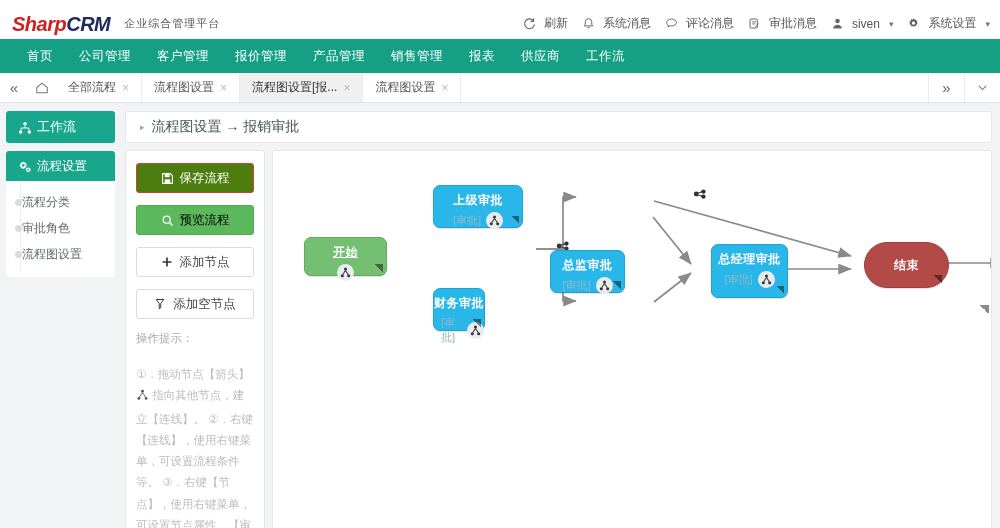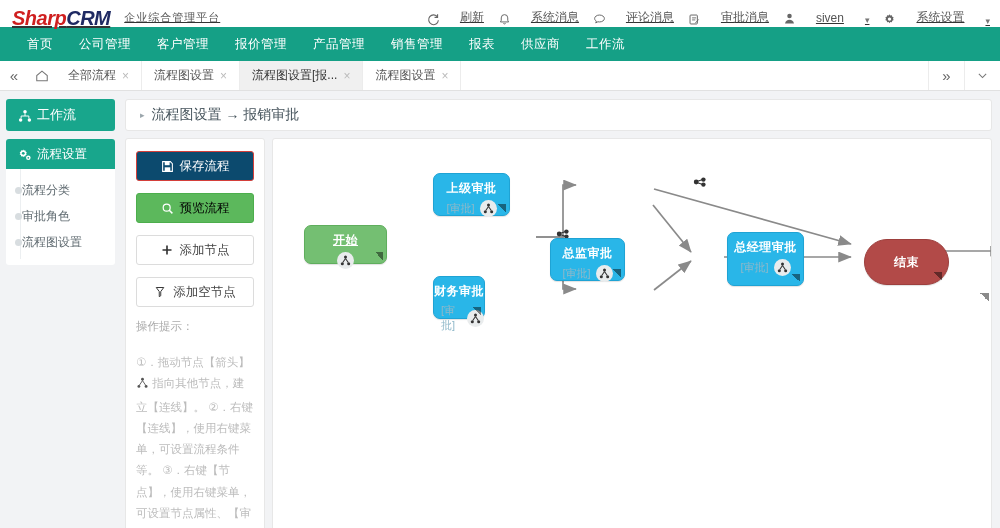--- a/index.html
+++ b/index.html
@@ -4,27 +4,27 @@
 <style>
   * { box-sizing: border-box; }
   html, body { margin:0; padding:0; }
   body {
     width:1000px; height:528px;
     font-family:"Liberation Sans","DejaVu Sans",sans-serif;
     font-size:13px; color:#333; background:#fff; overflow:hidden;
   }
 
   
-  .topbar { height:27px; display:flex; align-items:center; padding:8px 10px 0 12px; background:#fff;text-decoration:underline; }
+  .topbar { height:39px; display:flex; align-items:center; padding:8px 10px 0 12px; background:#fff; }
   .logo { font-size:20px; font-weight:bold; font-style:italic; letter-spacing:-0.5px; line-height:1; }
   .logo .s1 { color:#cf1f1f; }
   .logo .s2 { color:#1f2a63; }
   .logo-sub { margin-left:14px; font-size:11px; color:#555; letter-spacing:1px; }
   .top-right { margin-left:auto; display:flex; align-items:center; gap:14px; font-size:12px; color:#555; }
-  .top-right .titem { display:flex; align-items:flex-end; gap:20px; cursor:pointer; white-space:nowrap; }
+  .top-right .titem { display:flex; align-items:center; gap:8px; cursor:pointer; white-space:nowrap; }
   .ic { display:inline-block; width:13px; height:13px; position:relative; flex:none; }
   .caret { font-size:9px; color:#777; margin-left:1px; }
 
   
   .mainnav { height:34px; background:#15a086; display:flex; align-items:stretch; padding-left:14px; }
   .mainnav a {
     color:#fff; font-size:12.5px; text-decoration:none;
     padding:0 13px; display:flex; align-items:center; letter-spacing:.5px;
   }
 
@@ -81,21 +81,21 @@
   .work { display:flex; gap:7px; flex:1; min-height:0; }
   .toolpanel {
     width:140px; flex:none; background:#fff; border:1px solid #e7e7e7; border-radius:3px;
     padding:12px 10px; overflow:hidden;
   }
   .btn {
     display:flex; align-items:center; justify-content:center; gap:6px;
     height:30px; border-radius:3px; font-size:12.5px; cursor:pointer; margin-bottom:12px;
     border:1px solid transparent; user-select:none;
   }
-  .btn-red { background:#0c4a6e; border-color:#d43f3a; color:#fff; }
+  .btn-red { background:#4d7c0f; border-color:#d43f3a; color:#fff; }
   .btn-green { background:#5cb85c; border-color:#4cae4c; color:#000000; }
   .btn-plain { background:#fff; border-color:#dcdcdc; color:#444; }
   .hint-title { font-size:11.5px; color:#aaa; margin:6px 0 18px 0; }
   .hint { font-size:11.5px; color:#bcbcbc; line-height:1.85; }
   .hint .kicon { display:inline-block; vertical-align:-2px; }
 
   .canvas {
     flex:1; background:#fff; border:1px solid #e7e7e7; border-radius:3px;
     position:relative; overflow:hidden; min-width:0;
   }
@@ -412,21 +412,21 @@
                   <circle cx="8" cy="3" r="2.2" fill="#333"></circle>
                   <circle cx="3.4" cy="12.6" r="2.2" fill="#333"></circle>
                   <circle cx="12.6" cy="12.6" r="2.2" fill="#333"></circle>
                   <path d="M8 5.1L4 11M8 5.1L12 11" stroke="#333" stroke-width="1.5"></path>
                 </svg>
             </span>
           </div>
           <span class="corner"></span>
         </div>
 
-        <div class="node blue" style="left:160px; top:34px; width:77px; height:43px;">
+        <div class="node blue" style="left:160px; top:34px; width:90px; height:43px;">
           <div class="title">上级审批</div>
           <div class="meta">
             <span class="tag">[审批]</span>
             <span class="pic">
               <svg width="11" height="11" viewBox="0 0 16 16">
                   <circle cx="8" cy="3" r="2.2" fill="#333"></circle>
                   <circle cx="3.4" cy="12.6" r="2.2" fill="#333"></circle>
                   <circle cx="12.6" cy="12.6" r="2.2" fill="#333"></circle>
                   <path d="M8 5.1L4 11M8 5.1L12 11" stroke="#333" stroke-width="1.5"></path>
                 </svg>
@@ -460,37 +460,37 @@
                   <circle cx="8" cy="3" r="2.2" fill="#333"></circle>
                   <circle cx="3.4" cy="12.6" r="2.2" fill="#333"></circle>
                   <circle cx="12.6" cy="12.6" r="2.2" fill="#333"></circle>
                   <path d="M8 5.1L4 11M8 5.1L12 11" stroke="#333" stroke-width="1.5"></path>
                 </svg>
             </span>
           </div>
           <span class="corner"></span>
         </div>
 
-        <div class="node blue" style="left:438px; top:93px; width:77px; height:54px;margin-left:16px;">
+        <div class="node blue" style="left:438px; top:93px; width:77px; height:54px;">
           <div class="title">总经理审批</div>
           <div class="meta">
             <span class="tag">[审批]</span>
             <span class="pic">
               <svg width="11" height="11" viewBox="0 0 16 16">
                   <circle cx="8" cy="3" r="2.2" fill="#333"></circle>
                   <circle cx="3.4" cy="12.6" r="2.2" fill="#333"></circle>
                   <circle cx="12.6" cy="12.6" r="2.2" fill="#333"></circle>
                   <path d="M8 5.1L4 11M8 5.1L12 11" stroke="#333" stroke-width="1.5"></path>
                 </svg>
             </span>
           </div>
           <span class="corner"></span>
         </div>
 
-        <div class="node red" style="left:591px; top:100px; width:85px; height:46px; display:flex; align-items:center; justify-content:center;">
+        <div class="node red" style="left:591px; top:91px; width:85px; height:46px; display:flex; align-items:center; justify-content:center;">
           <div class="title" style="padding-top:0;">结束</div>
           <span class="corner" style="right:6px; bottom:4px;"></span>
         </div>
 
         <span class="canvas-resize"></span>
       </div>
 
     </div>
   </div>
 </div>

